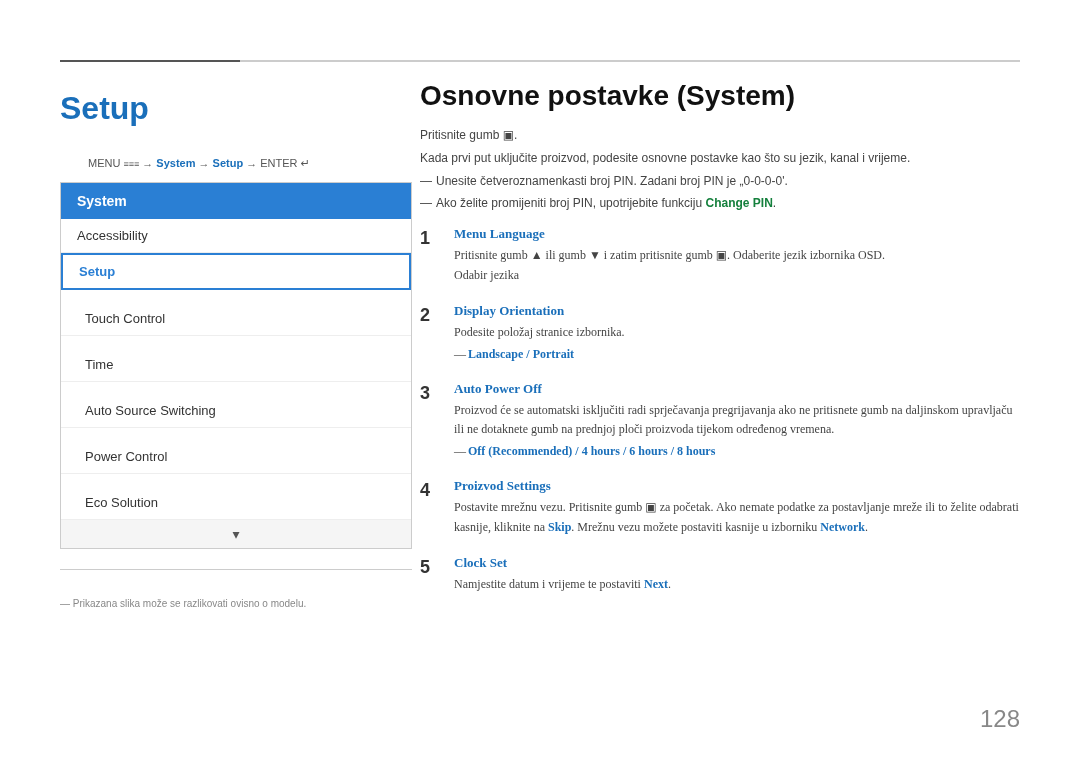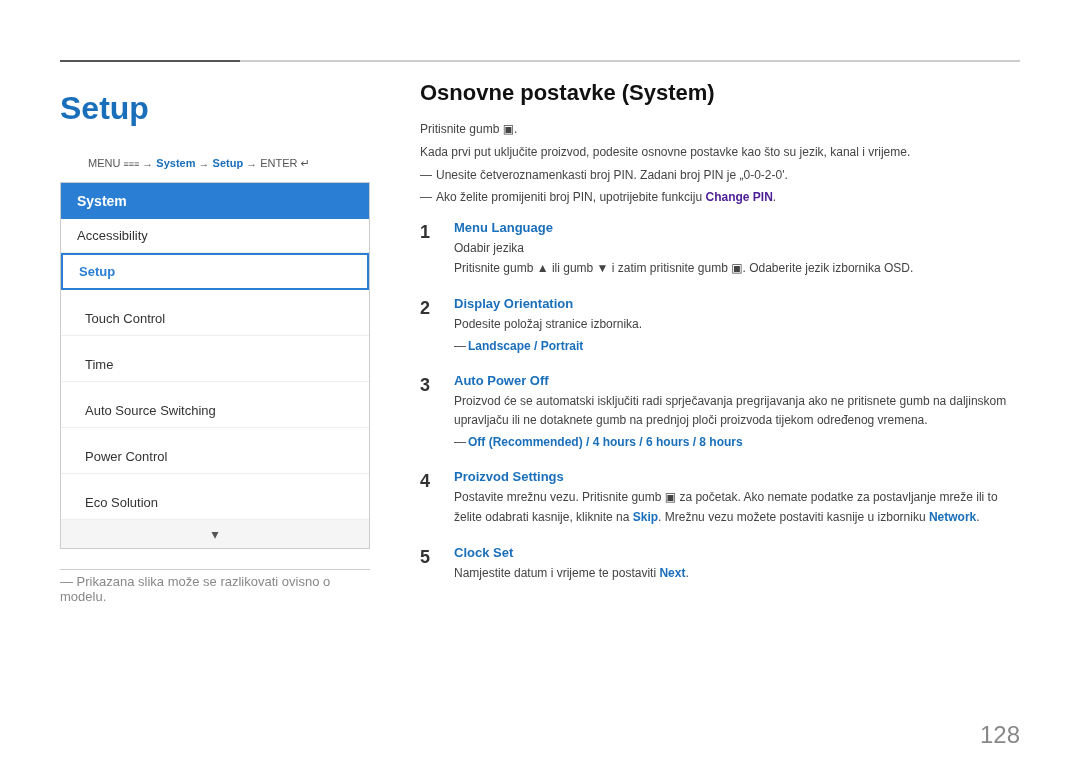--- a/index.html
+++ b/index.html
@@ -25,21 +25,21 @@
     .top-line-accent {
       width: 180px;
       height: 2px;
       background: #555;
     }
 
     .left-panel {
       position: absolute;
       top: 80px;
       left: 60px;
-      width: 310px;
+      width: 352px;
       bottom: 80px;
     }
 
     .page-title {
       font-size: 32px;
       font-weight: bold;
       color: #1a6fba;
       margin-bottom: 30px;
       margin-top: 10px;
     }
@@ -93,37 +93,37 @@
       text-align: center;
       padding: 6px;
       font-size: 14px;
       color: #555;
       cursor: pointer;
       background: #f5f5f5;
     }
 
     .sidebar-note {
       margin-top: 20px;
-      font-size: 13px;
+      font-size: 10px;
       color: #888;
       border-top: 1px solid #ccc;
-      padding-top: 4px;
+      padding-top: 28px;
     }
 
     .right-panel {
       position: absolute;
       top: 80px;
       left: 420px;
       right: 60px;
       bottom: 80px;
       overflow: hidden;
     }
 
     .section-title {
-      font-size: 22px;
+      font-size: 28px;
       font-weight: bold;
       color: #111;
       margin-bottom: 14px;
     }
 
     .intro-text {
       font-size: 12px;
       color: #444;
       line-height: 1.6;
       margin-bottom: 4px;
@@ -138,21 +138,21 @@
       margin-bottom: 2px;
       line-height: 1.5;
     }
     .note-line::before {
       content: "―";
       position: absolute;
       left: 0;
     }
 
     .red-link {
-      color: #4c1d95;
+      color: #15803d;
       font-weight: bold;
     }
 
     .content-items {
       margin-top: 14px;
     }
 
     .content-item {
       margin-bottom: 18px;
       display: flex;
@@ -163,20 +163,21 @@
     .item-number {
       font-size: 18px;
       font-weight: bold;
       color: #333;
       min-width: 20px;
       margin-top: 2px;
     }
 
     .item-body {
       flex: 1;
+      font-family: Liberation Serif, serif;
     }
 
     .item-heading {
       font-size: 13px;
       font-weight: bold;
       color: #1a6fba;
       margin-bottom: 4px;
     }
 
     .item-desc {
@@ -199,21 +200,21 @@
       left: 0;
     }
 
     .blue-text {
       color: #1a6fba;
       font-weight: bold;
     }
 
     .page-number {
       position: absolute;
-      bottom: 14px;
+      bottom: 30px;
       right: 60px;
       font-size: 24px;
       color: #888;
     }
   </style>
 </head>
 <body>
 
 <div class="top-line">
   <div class="top-line-accent"></div>
@@ -240,33 +241,33 @@
 
   <div class="sidebar-note">― Prikazana slika može se razlikovati ovisno o modelu.</div>
 </div>
 
 <div class="right-panel">
   <div class="section-title">Osnovne postavke (System)</div>
 
   <p class="intro-text">Pritisnite gumb ▣.</p>
   <p class="intro-text">Kada prvi put uključite proizvod, podesite osnovne postavke kao što su jezik, kanal i vrijeme.</p>
 
-  <p class="note-line">Unesite četveroznamenkasti broj PIN. Zadani broj PIN je „0-0-2-0'.</p>
+  <p class="note-line">Unesite četveroznamenkasti broj PIN. Zadani broj PIN je „0-0-0-0'.</p>
   <p class="note-line">
     <span>Ako želite promijeniti broj PIN, upotrijebite funkciju </span><span class="red-link">Change PIN</span><span>.</span>
   </p>
 
   <div class="content-items">
 
     <div class="content-item">
       <div class="item-number">1</div>
       <div class="item-body">
         <div class="item-heading">Menu Language</div>
+        <div class="item-desc">Pritisnite gumb ▲ ili gumb ▼ i zatim pritisnite gumb ▣. Odaberite jezik izbornika OSD.</div>
         <div class="item-desc">Odabir jezika</div>
-        <div class="item-desc">Pritisnite gumb ▲ ili gumb ▼ i zatim pritisnite gumb ▣. Odaberite jezik izbornika OSD.</div>
       </div>
     </div>
 
     <div class="content-item">
       <div class="item-number">2</div>
       <div class="item-body">
         <div class="item-heading">Display Orientation</div>
         <div class="item-desc">Podesite položaj stranice izbornika.</div>
         <div class="item-sub"><span class="blue-text">Landscape / Portrait</span></div>
       </div>

